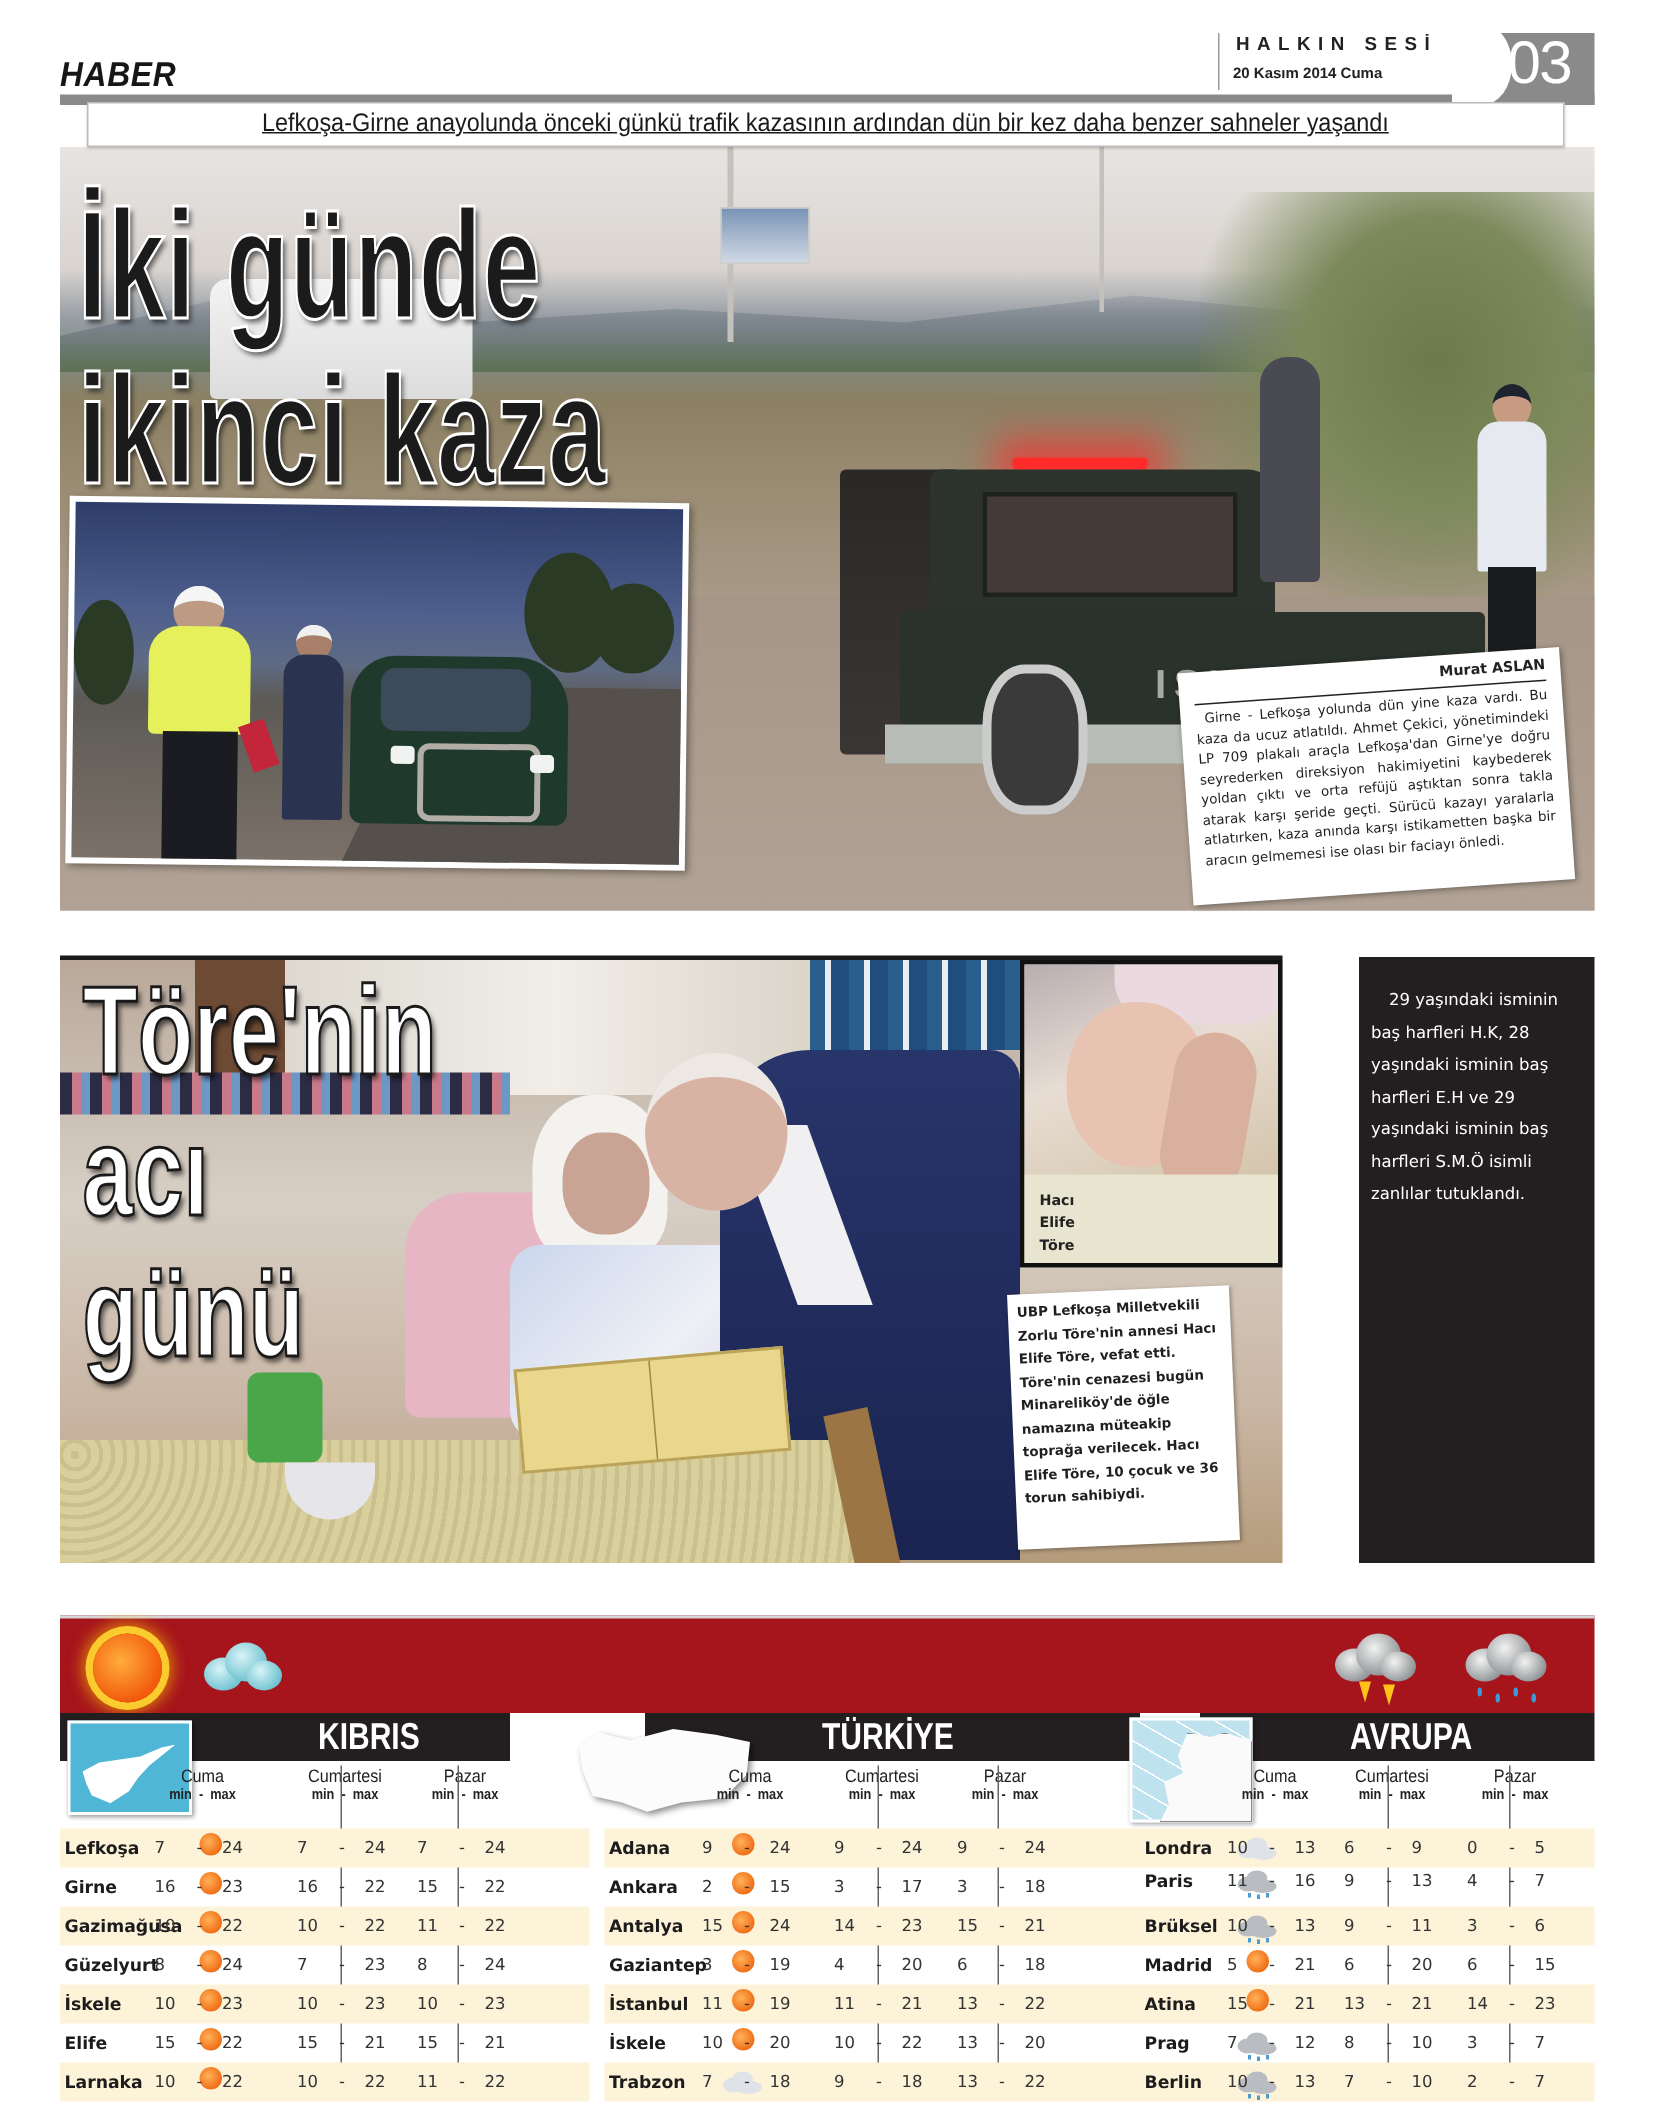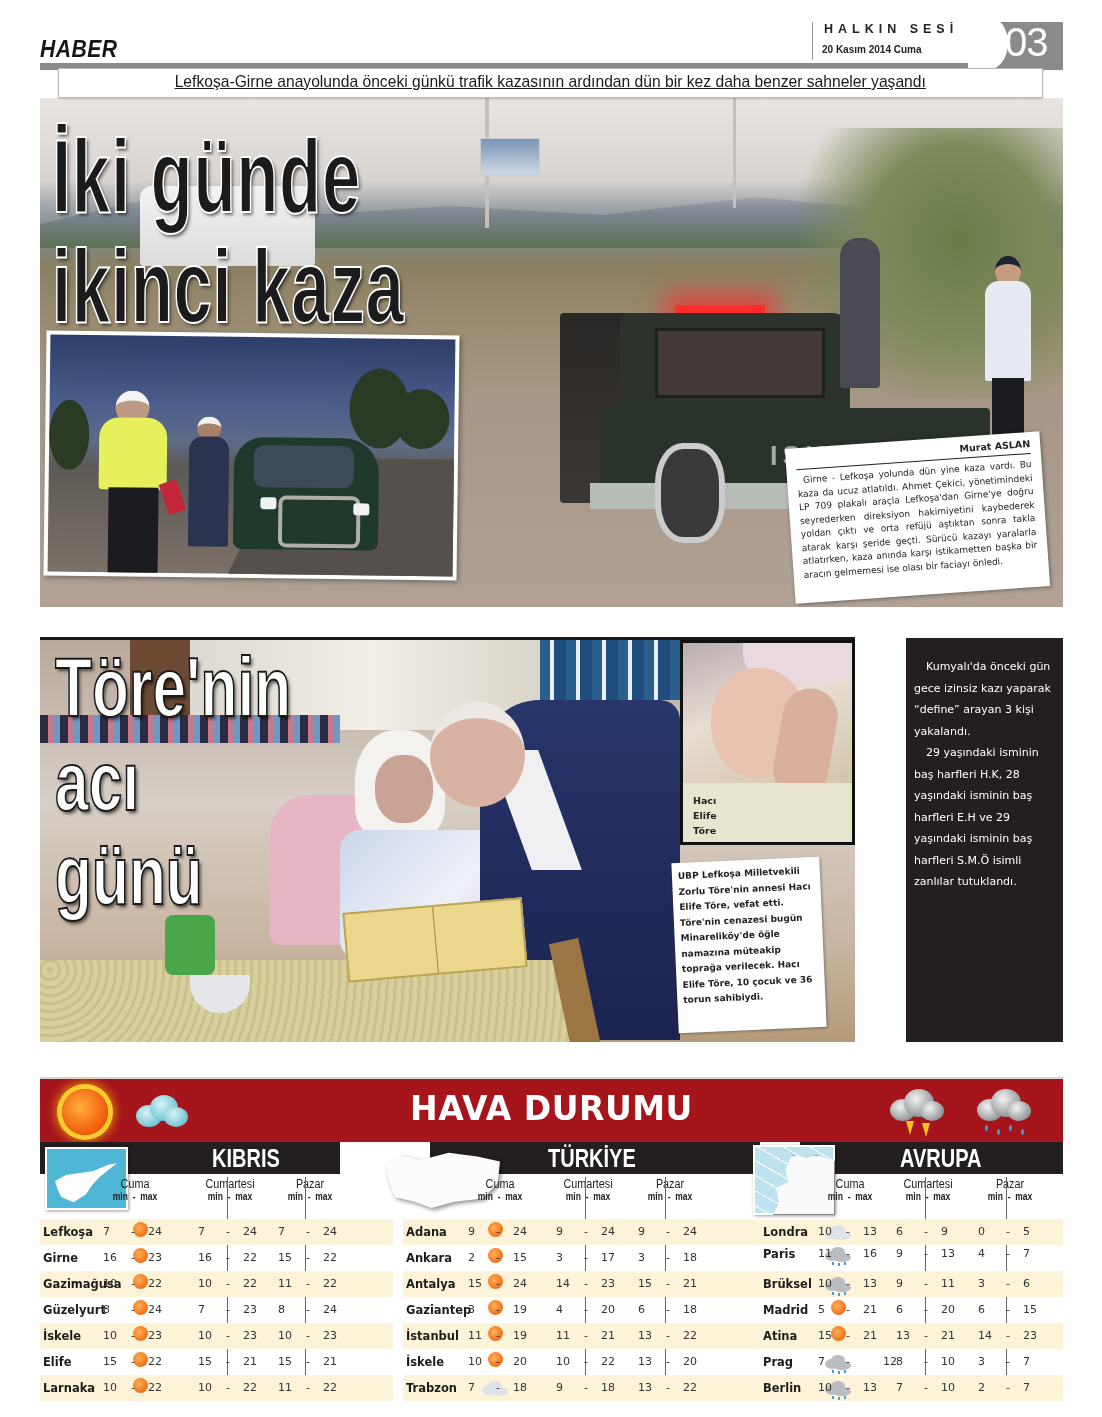--- a/index.html
+++ b/index.html
@@ -256,34 +256,32 @@
     <div>Töre</div>
   </div>
 </div>
 
 <div class="caption2">
   <div class="text">UBP Lefkoşa Milletvekili Zorlu Töre'nin annesi Hacı Elife Töre, vefat etti. Töre'nin cenazesi bugün Minareliköy'de öğle namazına müteakip toprağa verilecek. Hacı Elife Töre, 10 çocuk ve 36 torun sahibiydi.</div>
 </div>
 
 <div class="brief-box">
   <div class="brief-body">
-    <p>Kumyalı'da önceki gün gece izinsiz kazı yaparak “define” arayan 3 kişi yakalandı.</p>
     <p>29 yaşındaki isminin baş harfleri H.K, 28 yaşındaki isminin baş harfleri E.H ve 29 yaşındaki isminin baş harfleri S.M.Ö isimli zanlılar tutuklandı.</p>
   </div>
 </div>
 
 <div class="weather" id="weather">
   <div class="weather-banner">
     <div class="w-icon sun-icon"></div>
     <div class="w-icon cloud-icon cloud-blue" style="left:92px;top:12px;">
       <div class="puff" style="left:4px;top:14px;width:26px;height:22px;"></div>
       <div class="puff" style="left:18px;top:4px;width:28px;height:26px;"></div>
       <div class="puff" style="left:32px;top:16px;width:24px;height:20px;"></div>
     </div>
-    <div class="weather-title">HAVA DURUMU</div>
     <div class="w-icon cloud-icon cloud-grey" style="left:848px;top:8px;">
       <div class="puff" style="left:2px;top:12px;width:26px;height:22px;"></div>
       <div class="puff" style="left:16px;top:2px;width:30px;height:28px;"></div>
       <div class="puff" style="left:32px;top:14px;width:24px;height:20px;"></div>
       <div class="bolt" style="left:18px;top:34px;"></div>
       <div class="bolt" style="left:34px;top:36px;"></div>
     </div>
     <div class="w-icon cloud-icon cloud-grey" style="left:935px;top:8px;">
       <div class="puff" style="left:2px;top:12px;width:26px;height:22px;"></div>
       <div class="puff" style="left:16px;top:2px;width:30px;height:28px;"></div>
@@ -686,21 +684,21 @@
         <div class="cond-icon rain" style="left: 63px;">
           <div class="cl" style="left:2px;top:7px;width:14px;height:10px;"></div>
           <div class="cl" style="left:10px;top:9px;width:18px;height:9px;"></div>
           <div class="cl" style="left:8px;top:3px;width:14px;height:10px;"></div>
           <div class="dr" style="left:9px;top:18px;"></div>
           <div class="dr" style="left:15px;top:19px;"></div>
           <div class="dr" style="left:21px;top:18px;"></div>
         </div>
         <span class="temp" style="left: 58px;">7</span>
         <span class="temp" style="left: 86px;">-</span>
-        <span class="temp" style="left: 103px; margin-left: 20px;">12</span>
+        <span class="temp" style="left: 103px;">12</span>
         <span class="temp" style="left: 136px;">8</span>
         <span class="temp" style="left: 164px;">-</span>
         <span class="temp" style="left: 181px;">10</span>
         <span class="temp" style="left: 218px;">3</span>
         <span class="temp" style="left: 246px;">-</span>
         <span class="temp" style="left: 263px;">7</span>
       </div>
       <div class="wrow alt" style="left: 720px; width: 303px; top: 298px;">
         <div class="city">Berlin</div>
         <div class="cond-icon rain" style="left: 63px;">

